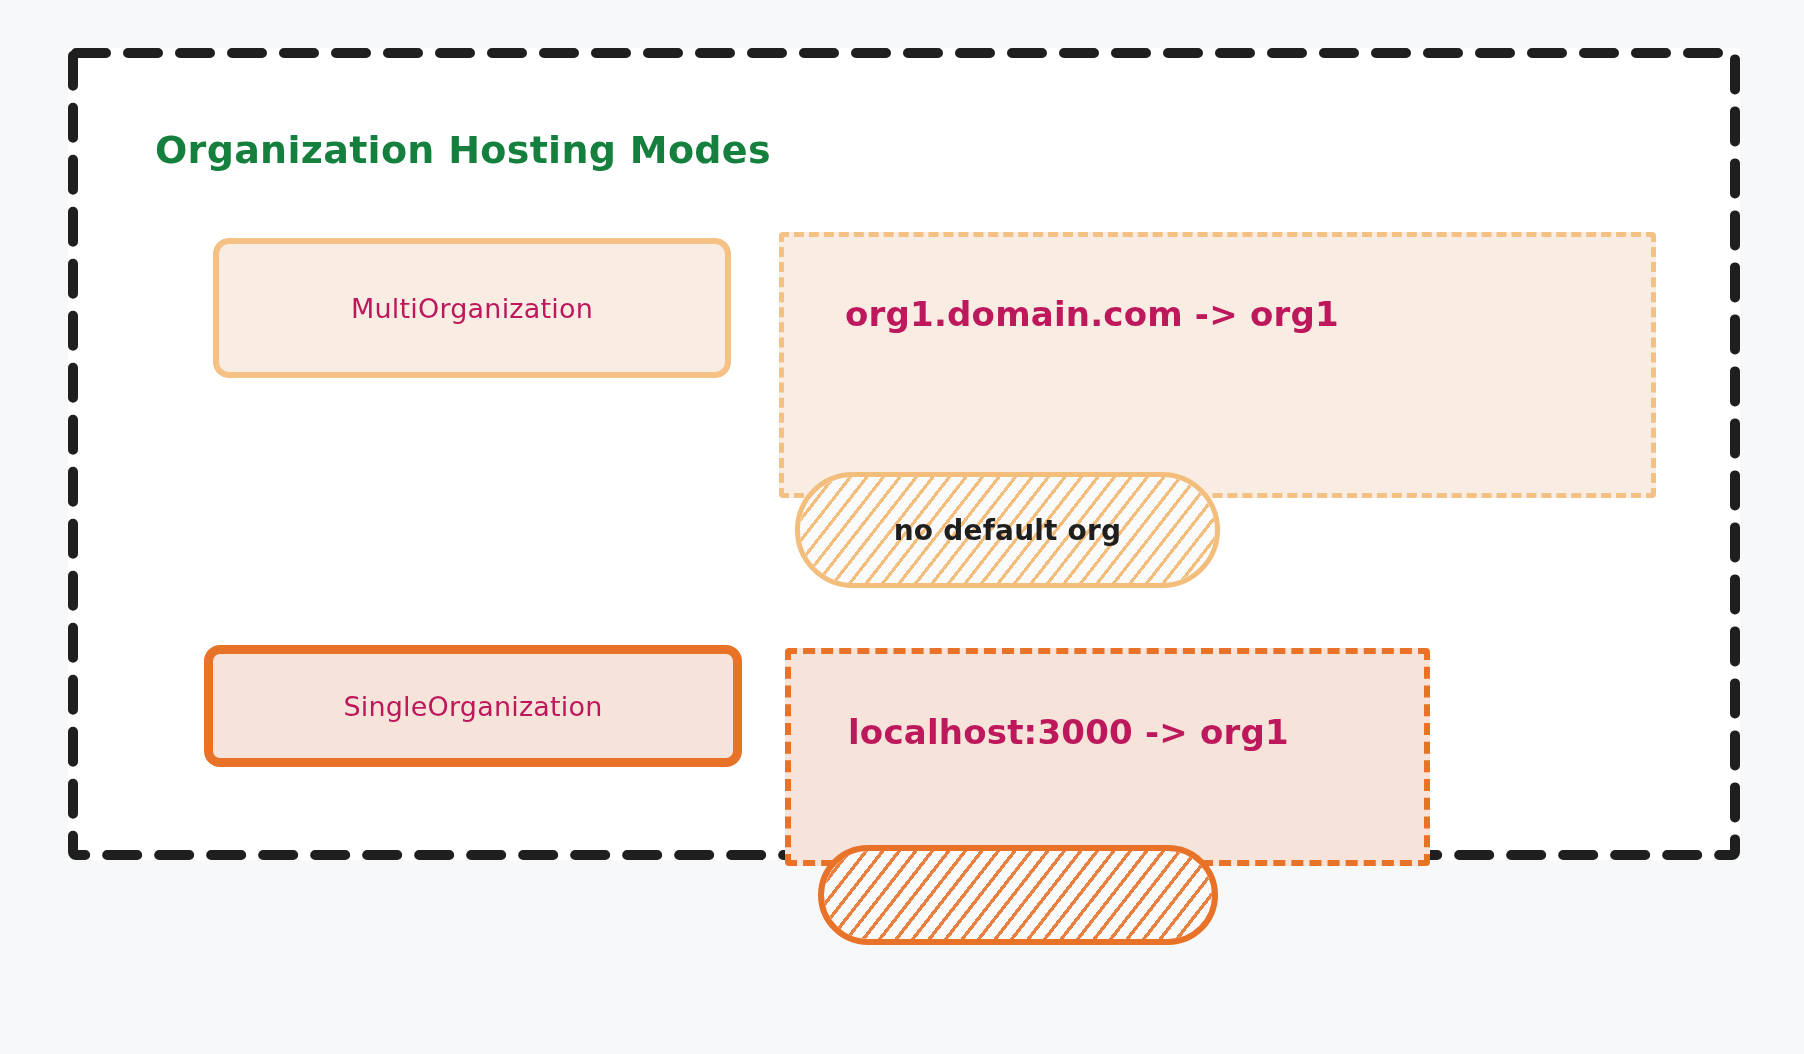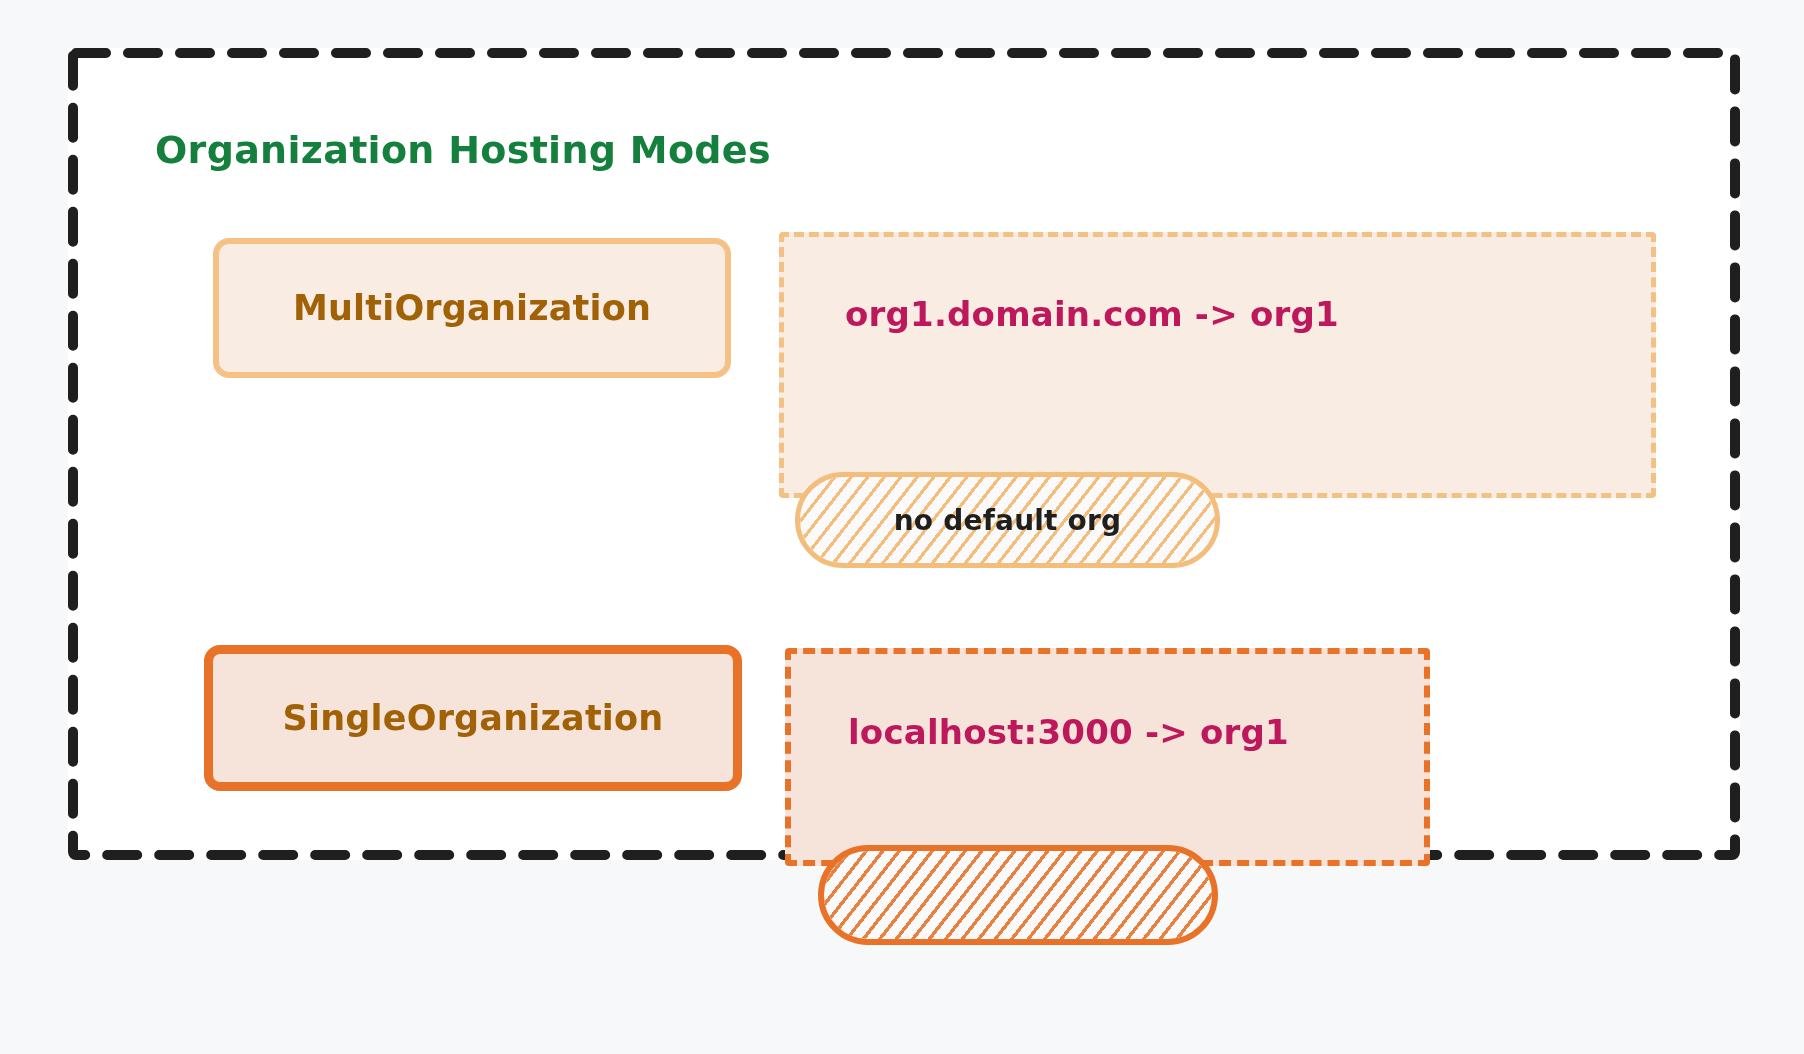--- a/index.html
+++ b/index.html
@@ -47,41 +47,41 @@
   
   .mode-label-box {
     position: absolute;
     box-sizing: border-box;
     display: flex;
     align-items: center;
     justify-content: center;
     text-align: center;
   }
   .mode-label-text {
-    font-size: 35px;
-    font-weight: 700;
-    color: #a16207;
+    font-size: 27px;
+    font-weight: 400;
+    color: #be185d;
     white-space: nowrap;
     letter-spacing: 0.2px;
   }
 
   #mode-box-multi {
     left: 213px;
     top: 238px;
     width: 518px;
     height: 140px;
     background: #f8ece3;
     border: 6px solid #f5c184;
     border-radius: 16px;
   }
   #mode-box-single {
     left: 204px;
     top: 645px;
     width: 538px;
-    height: 146px;
+    height: 122px;
     background: #f6e3d9;
     border: 9px solid #e87227;
     border-radius: 16px;
     text-align: center;
   }
 
   
   .mapping-box {
     position: absolute;
     box-sizing: border-box;
@@ -145,21 +145,21 @@
     font-weight: 700;
     color: #1f1f1f;
     white-space: nowrap;
     letter-spacing: 0.2px;
   }
 
   #pill-no-default {
     left: 795px;
     top: 472px;
     width: 425px;
-    height: 96px;
+    height: 116px;
     border: 5px solid #f3bd7c;
     background: #fafafa;
   }
   #pill-no-default .pill-hatch {
     background-image: repeating-linear-gradient(
       -52deg,
       #f3bd7c 0px, #f3bd7c 3.2px,
       rgba(0,0,0,0) 3.2px, rgba(0,0,0,0) 13px
     );
   }

